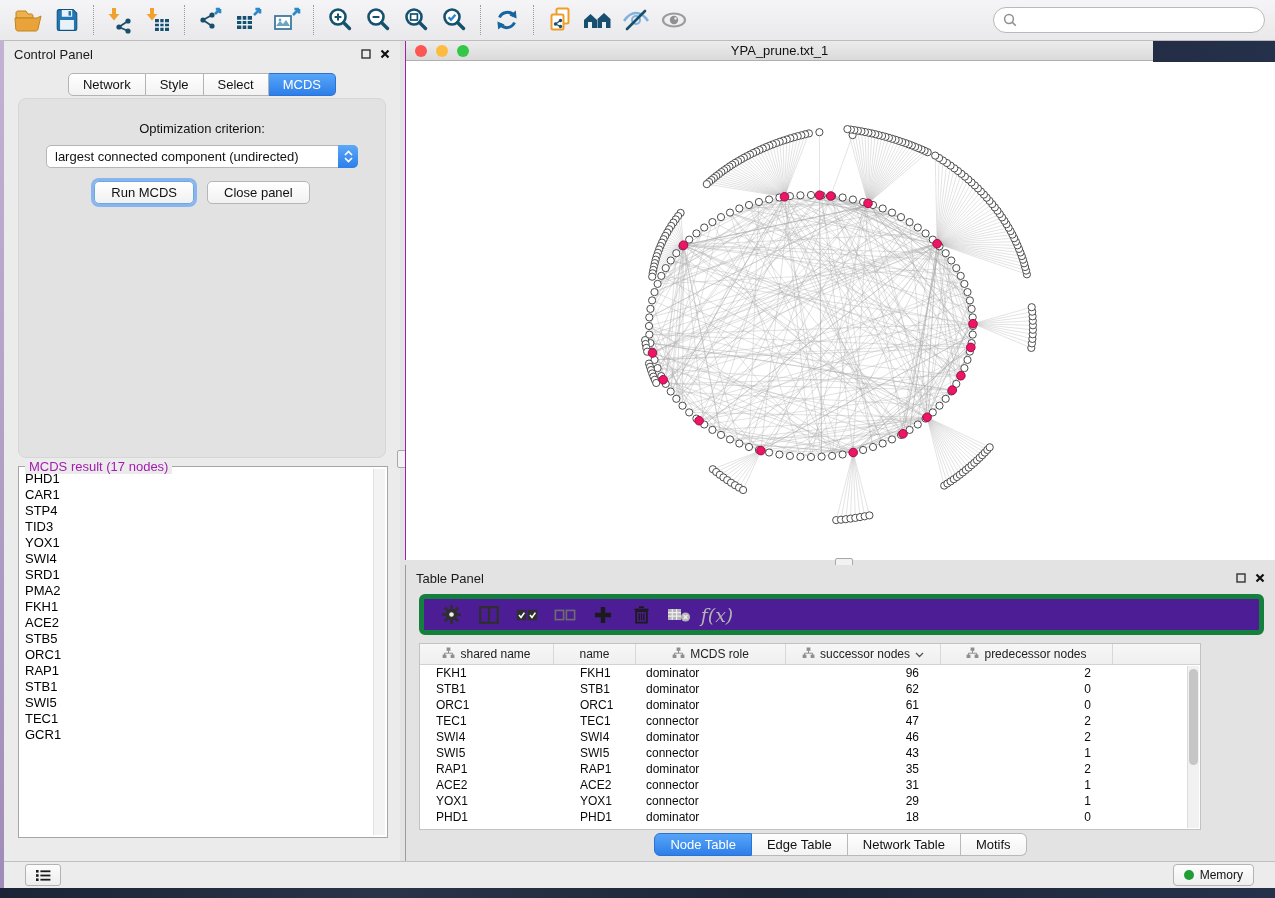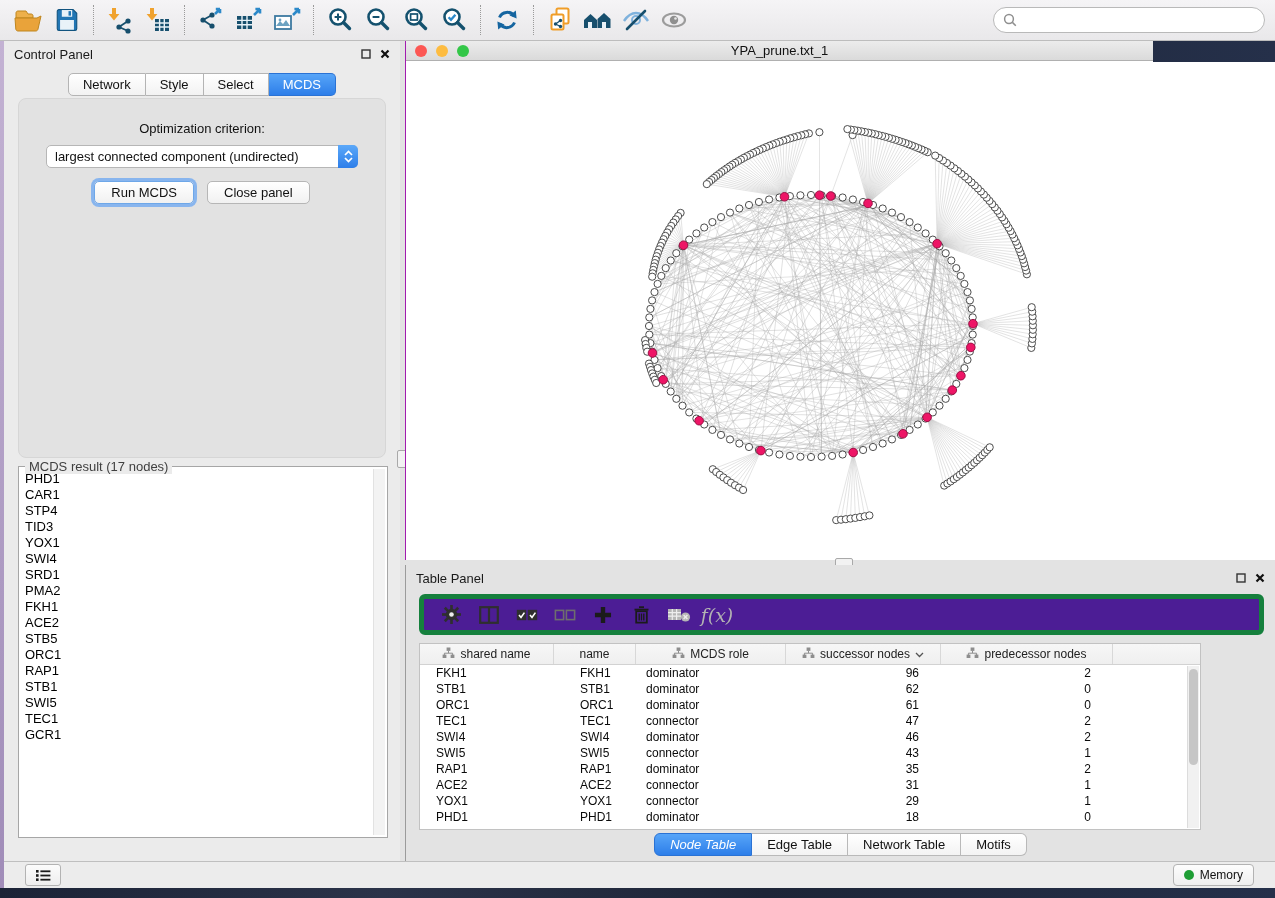--- a/index.html
+++ b/index.html
@@ -47,21 +47,21 @@
     background:linear-gradient(#5ba8f9,#2d7ee9); display:flex; align-items:center; justify-content:center; }
   .btn-row { margin-top:13px; display:flex; justify-content:center; gap:13px; }
   .cp-btn { font-size:13px; font-family:"Liberation Sans", sans-serif; color:#111;
     background:linear-gradient(#ffffff,#f1f1f1); border:1px solid #b6b6b6; border-radius:5px;
     padding:3px 16px; height:23px; }
   .cp-btn.focused { box-shadow:0 0 0 3px rgba(77,151,247,.6); border-color:#6ea7e8; }
 
   .mcds-box { position:absolute; left:14px; top:425px; width:370px; height:372px;
     border:1px solid #a6a6a6; background:#fff; }
   .mcds-legend { position:absolute; left:6px; top:-8px; background:#ebebeb; padding:0 4px;
-    font-size:13px; color:#404040; }
+    font-size:13px; color:#a21caf; }
   .mcds-list { position:absolute; inset:2px 14px 2px 2px; overflow:hidden;
     font-size:13px; line-height:16px; color:#000; padding:2px 0 0 4px; }
   .mcds-scroll { position:absolute; top:2px; right:2px; bottom:2px; width:12px;
     background:#f3f3f3; border-left:1px solid #e2e2e2; }
 
   
   .v-split { position:absolute; left:400px; top:41px; width:5px; height:820px; background:#e3e3e3; }
   .v-split .grip { position:absolute; left:-3px; top:409px; width:10px; height:18px;
     background:#f2f2f2; border:1px solid #a9a9a9; border-radius:2px; }
   .h-split { position:absolute; left:405px; top:560px; width:870px; height:5px; background:#e3e3e3; }
@@ -101,21 +101,21 @@
   .td.num { text-align:right; } .td.c3 { padding-right:22px; } .td.c4 { padding-right:10px; }
   .tp-vscroll { position:absolute; top:22px; right:1px; bottom:1px; width:12px;
     background:#f1f1f1; border-left:1px solid #dcdcdc; }
   .tp-vscroll .thumb { position:absolute; left:1px; top:3px; width:9px; height:96px;
     background:#c6c6c6; border-radius:5px; }
   .tp-tabs { position:absolute; left:0; top:268px; width:100%; display:flex; justify-content:center; }
   .tp-tab { font-size:13px; padding:3px 15px; background:linear-gradient(#ffffff,#f3f3f3);
     border:1px solid #b9b9b9; border-left:none; color:#111; }
   .tp-tab:first-child { border-left:1px solid #b9b9b9; border-radius:6px 0 0 6px; }
   .tp-tab:last-child { border-radius:0 6px 6px 0; }
-  .tp-tab.active { background:linear-gradient(#57a5f8,#2d7ee9); color:#fff; border-color:#2a72d4;font-style:italic; }
+  .tp-tab.active { background:linear-gradient(#57a5f8,#2d7ee9); color:#fff; border-color:#2a72d4; }
 
   
   .status-bar { position:absolute; left:4px; top:861px; width:1271px; height:27px;
     background:#ececec; border-top:1px solid #bfbfbf; display:flex; align-items:center; padding:0 21px; }
   .sb-left-btn { width:36px; height:22px; background:linear-gradient(#fcfcfc,#eeeeee);
     border:1px solid #b3b3b3; border-radius:3px; display:flex; align-items:center; justify-content:center; }
   .memory-btn { margin-left:auto; height:22px; padding:0 10px; display:flex; align-items:center; gap:6px;
     background:linear-gradient(#fdfdfd,#efefef); border:1px solid #b3b3b3; border-radius:4px;
     font-size:12px; color:#111; }
   .memory-dot { width:10px; height:10px; border-radius:50%; background:#1f9e35; }

